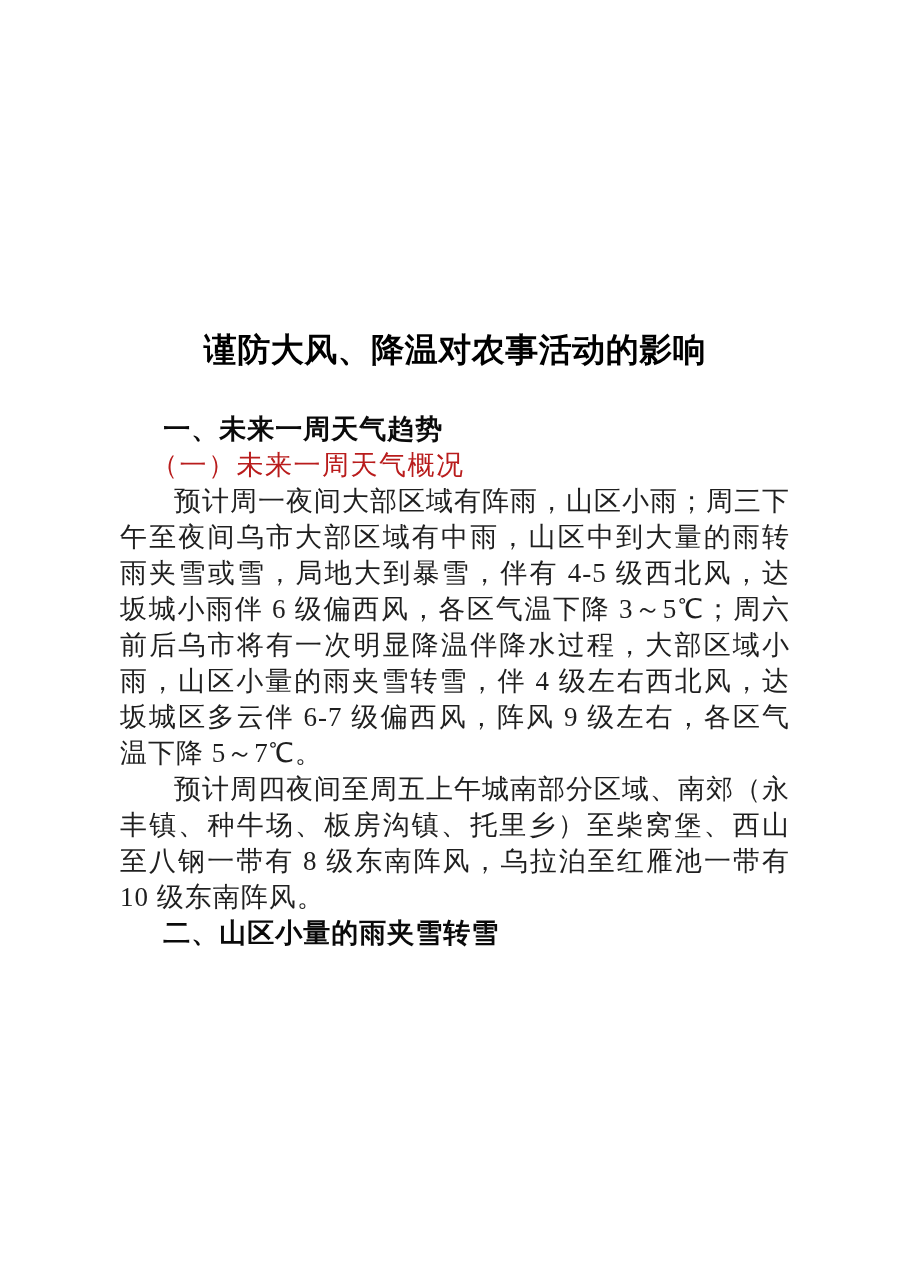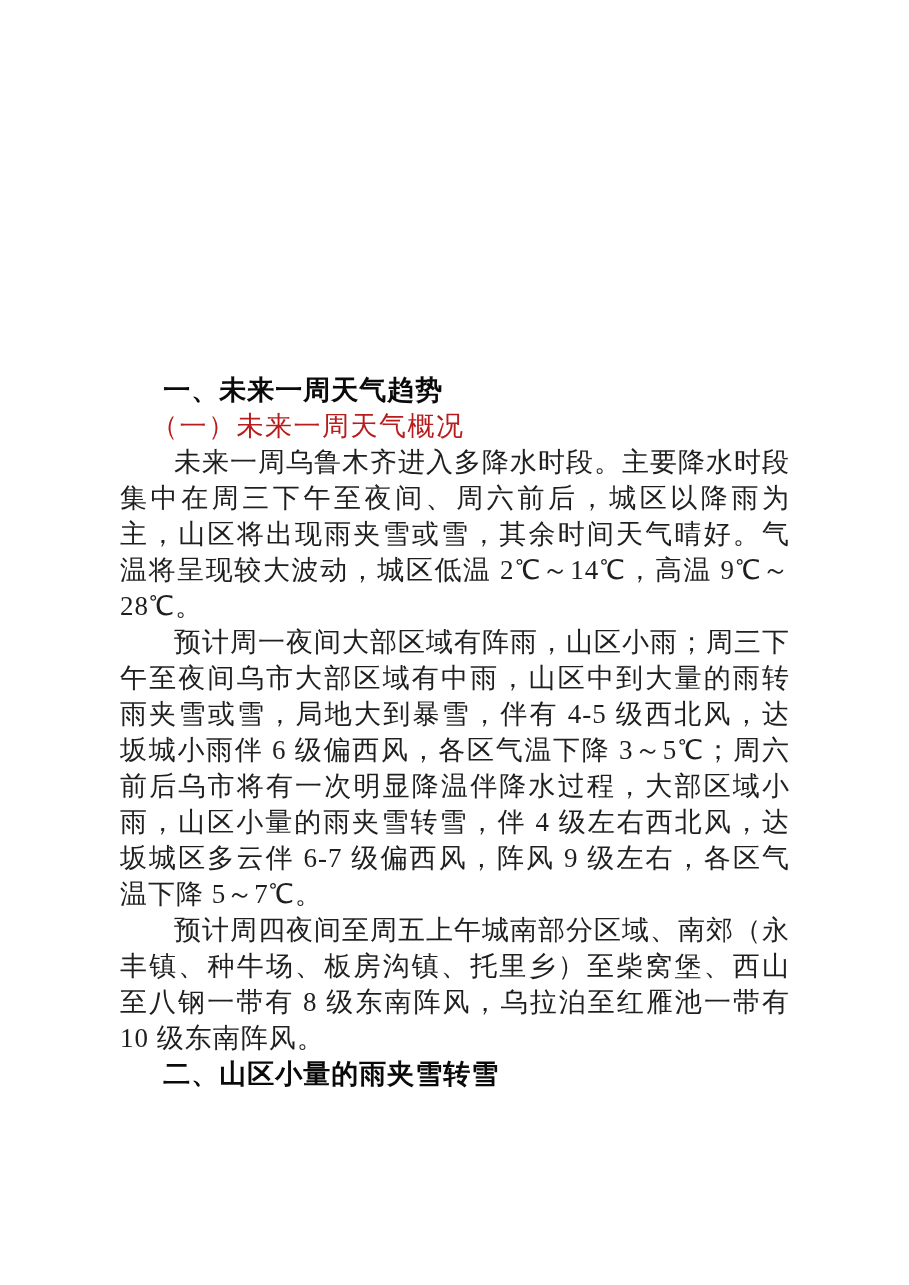--- a/index.html
+++ b/index.html
@@ -64,27 +64,27 @@
     letter-spacing: 1px;
   }
 </style>
 </head>
 <body>
 
 <div class="page">
   <div class="content">
 
     <h1 class="doc-title">
+      <div>谨防大风、降温对农事活动的影响</div>
     </h1>
 
     <h2 class="sec-heading">一、未来一周天气趋势</h2>
 
     <h3 class="sub-heading">（一）未来一周天气概况</h3>
 
-    <p class="para">未来一周乌鲁木齐进入多降水时段。主要降水时段集中在周三下午至夜间、周六前后，城区以降雨为主，山区将出现雨夹雪或雪，其余时间天气晴好。气温将呈现较大波动，城区低温 2℃～14℃，高温 9℃～28℃。</p>
 
 
     <p class="para">预计周一夜间大部区域有阵雨，山区小雨；周三下午至夜间乌市大部区域有中雨，山区中到大量的雨转雨夹雪或雪，局地大到暴雪，伴有 4-5 级西北风，达坂城小雨伴 6 级偏西风，各区气温下降 3～5℃；周六前后乌市将有一次明显降温伴降水过程，大部区域小雨，山区小量的雨夹雪转雪，伴 4 级左右西北风，达坂城区多云伴 6-7 级偏西风，阵风 9 级左右，各区气温下降 5～7℃。</p>
 
 
     <p class="para">预计周四夜间至周五上午城南部分区域、南郊（永丰镇、种牛场、板房沟镇、托里乡）至柴窝堡、西山至八钢一带有 8 级东南阵风，乌拉泊至红雁池一带有 10 级东南阵风。</p>
 
     <h2 class="sec-heading">二、山区小量的雨夹雪转雪</h2>
 
   </div>

